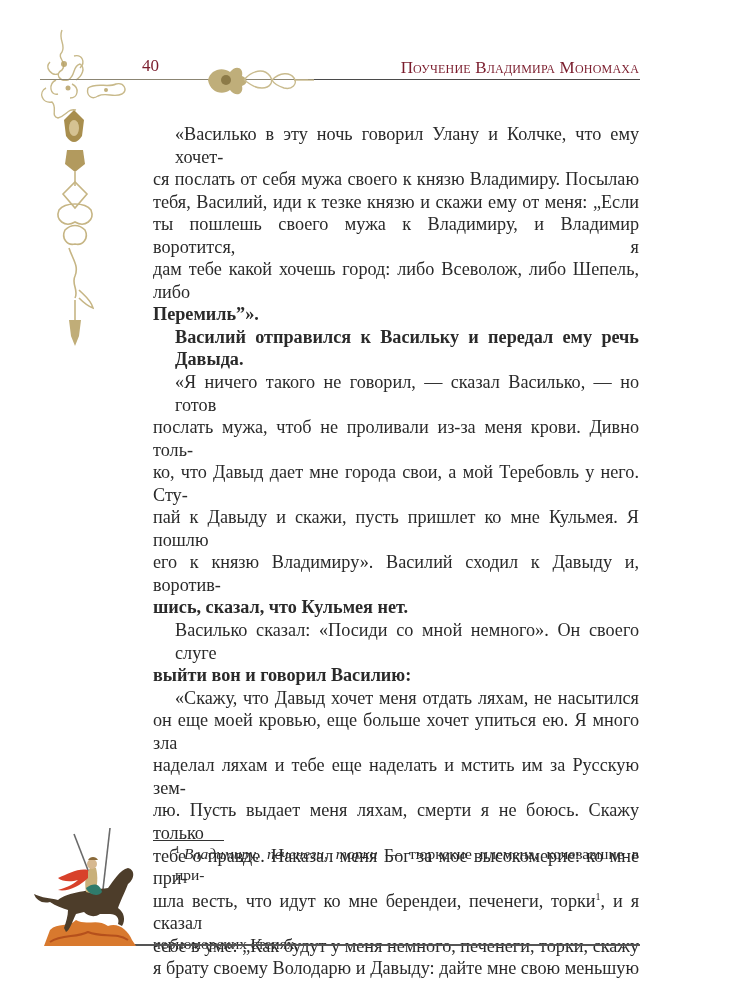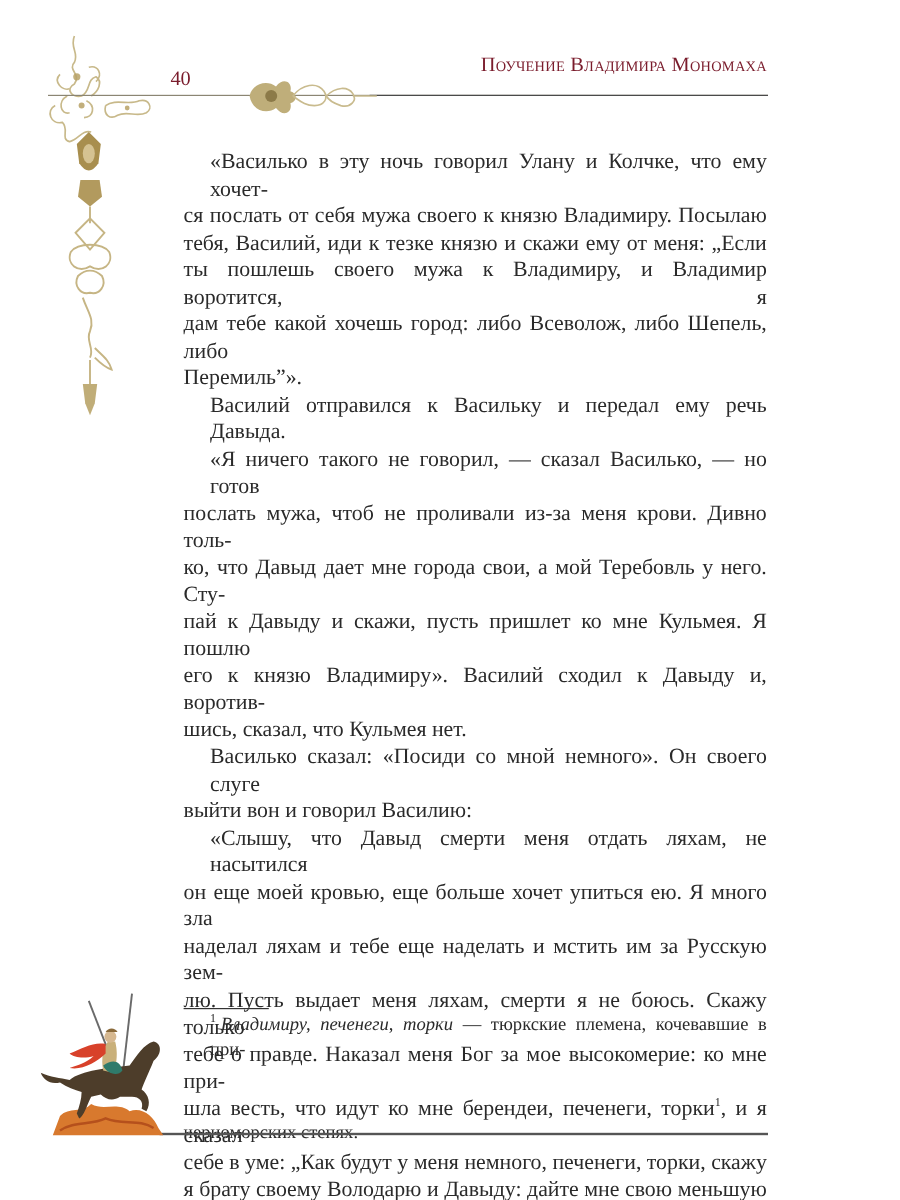--- a/index.html
+++ b/index.html
@@ -1,32 +1,32 @@
 <!DOCTYPE html>
 <html><head>
   <meta charset="utf-8">
   <style>
     html, body { margin: 0; padding: 0; background: #ffffff; }
     body { width: 750px; height: 1000px; position: relative; overflow: hidden; font-family: "Liberation Serif", "DejaVu Serif", serif; color: #2a2a2a; }
 
     .header-rule { position: absolute; top: 79px; left: 40px; width: 600px; height: 1px; background: #8b8573; }
     .header-rule.dark { left: 308px; width: 332px; background: #4a4a4a; height: 1.3px; }
     .page-number { position: absolute; top: 56px; left: 142px; font-size: 17px; color: #7a1c2c; }
-    .running-title { position: absolute; top: 44px; right: 111px; font-size: 17px; color: #7a1c2c; font-variant: small-caps; letter-spacing: 0.2px; white-space: nowrap; }
+    .running-title { position: absolute; top: 58px; right: 111px; font-size: 17px; color: #7a1c2c; font-variant: small-caps; letter-spacing: 0.2px; white-space: nowrap; }
 
     .ornament { position: absolute; }
     .orn-corner { left: 28px; top: 18px; width: 105px; height: 135px; }
     .orn-mid { left: 200px; top: 54px; width: 115px; height: 52px; }
     .orn-spine { left: 45px; top: 150px; width: 60px; height: 215px; }
 
     .text-block { position: absolute; left: 153px; top: 123px; width: 486px; font-size: 18.2px; line-height: 22.55px; text-align: justify; }
     .text-block p { margin: 0; text-indent: 22px; }
     .text-block p .ln { display: block; text-align-last: justify; text-indent: 0; }
     .text-block p .ln.first { padding-left: 22px; }
-    .text-block p .ln.last { text-align-last: left; }
+    .text-block p .ln.last { text-align-last: left; font-weight: bold; }
     sup.fnref { font-size: 10px; vertical-align: 7px; line-height: 0; }
 
     .footnote-rule { position: absolute; left: 153px; top: 840px; width: 71px; height: 1px; background: #333; }
     .footnote { position: absolute; left: 153px; top: 843px; width: 486px; font-size: 15.5px; line-height: 21px; }
     .footnote .ln { display: block; text-align: justify; text-align-last: justify; }
     .footnote .ln.first { padding-left: 22px; }
     .footnote .ln.last { text-align-last: left; margin-top: 48px; }
     .footnote .fn-mark { font-size: 10px; vertical-align: 6px; line-height: 0; margin-right: 4px; }
     .footnote em { font-style: italic; }
 
@@ -110,21 +110,21 @@
     <span class="ln">ко, что Давыд дает мне города свои, а мой Теребовль у него. Сту-</span>
     <span class="ln">пай к Давыду и скажи, пусть пришлет ко мне Кульмея. Я пошлю</span>
     <span class="ln">его к князю Владимиру». Василий сходил к Давыду и, воротив-</span>
     <span class="ln last">шись, сказал, что Кульмея нет.</span>
   </p>
   <p>
     <span class="ln first">Василько сказал: «Посиди со мной немного». Он своего слуге</span>
     <span class="ln last">выйти вон и говорил Василию:</span>
   </p>
   <p>
-    <span class="ln first">«Слышу, что Давыд смерти меня отдать ляхам, не насытился</span>
+    <span class="ln first">«Скажу, что Давыд хочет меня отдать ляхам, не насытился</span>
     <span class="ln">он еще моей кровью, еще больше хочет упиться ею. Я много зла</span>
     <span class="ln">наделал ляхам и тебе еще наделать и мстить им за Русскую зем-</span>
     <span class="ln">лю. Пусть выдает меня ляхам, смерти я не боюсь. Скажу только</span>
     <span class="ln">тебе о правде. Наказал меня Бог за мое высокомерие: ко мне при-</span>
     <span class="ln"><span>шла весть, что идут ко мне берендеи, печенеги, торки</span><sup class="fnref">1</sup><span>, и я сказал</span></span>
     <span class="ln">себе в уме: „Как будут у меня немного, печенеги, торки, скажу</span>
     <span class="ln">я брату своему Володарю и Давыду: дайте мне свою меньшую</span>
 
   </p>
 </div>

